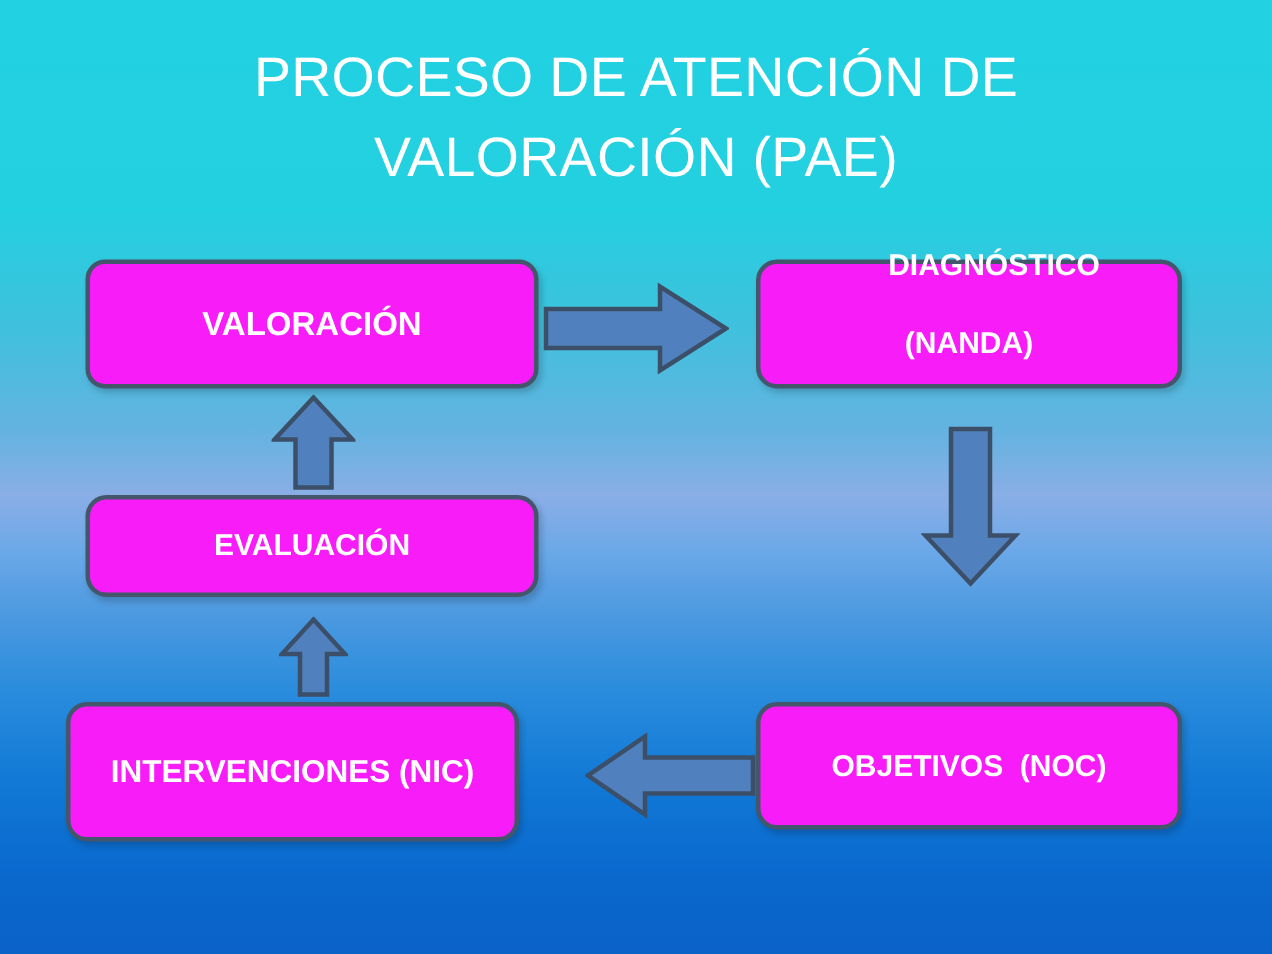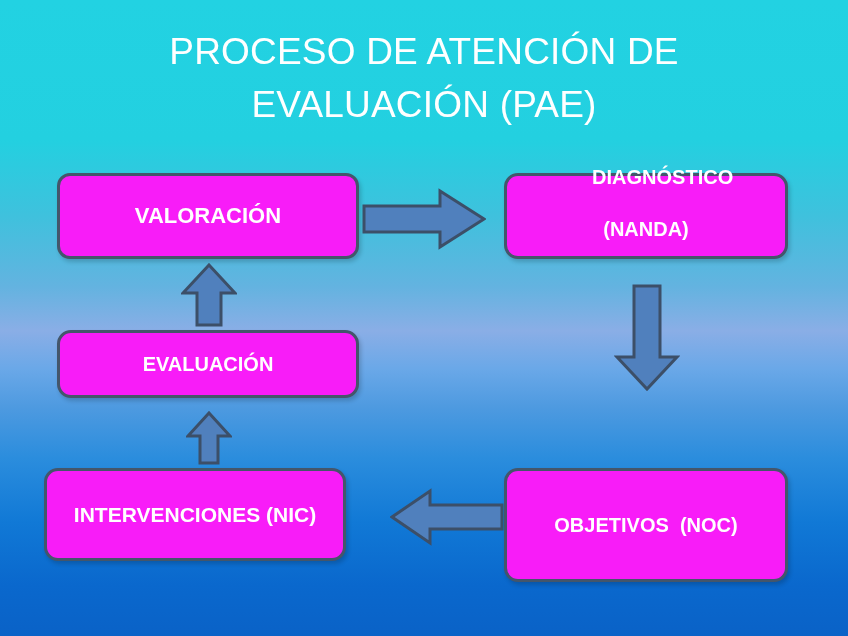--- a/index.html
+++ b/index.html
@@ -63,41 +63,41 @@
     text-align: center;
     box-shadow: 2px 3px 4px rgba(0,0,0,0.18);
   }
   .pbox .label { display: block; white-space: pre; }
   .pbox .label .l2 { display: block; }
 
   #box-valoracion   { left: 57px;  top: 173px; width: 302px; height: 86px; border-radius: 13px; }
   #box-diagnostico  { left: 504px; top: 173px; width: 284px; height: 86px; font-size: 20px; }
   #box-evaluacion   { left: 57px;  top: 330px; width: 302px; height: 68px; font-size: 20px; }
   #box-intervenciones { left: 44px;  top: 468px; width: 302px; height: 93px; font-size: 21px; }
-  #box-objetivos    { left: 504px; top: 468px; width: 284px; height: 114px; font-size: 20px; }
+  #box-objetivos    { left: 504px; top: 468px; width: 284px; height: 85px; font-size: 20px; }
 
   
   .arrow {
     position: absolute;
     display: block;
   }
   #arrow-right     { left: 362px; top: 188px; width: 124px; height: 62px; }
   #arrow-down      { left: 614px; top: 284px; width: 66px;  height: 108px; }
   #arrow-left      { left: 390px; top: 488px; width: 114px; height: 58px; }
   #arrow-up-top    { left: 181px; top: 263px; width: 56px;  height: 64px; }
   #arrow-up-bottom { left: 186px; top: 411px; width: 46px;  height: 54px; }
 </style>
 </head>
 <body>
 
 <div id="slide">
 
   <div id="title">
     <span class="tline">PROCESO DE ATENCIÓN DE</span>
-    <span class="tline">EVALUACIÓN (PAE)</span>
+    <span class="tline">VALORACIÓN (PAE)</span>
   </div>
 
   <div class="pbox" id="box-valoracion">
     <span class="label">VALORACIÓN</span>
   </div>
 
   <div class="pbox" id="box-evaluacion">
     <span class="label">EVALUACIÓN</span>
   </div>
 

